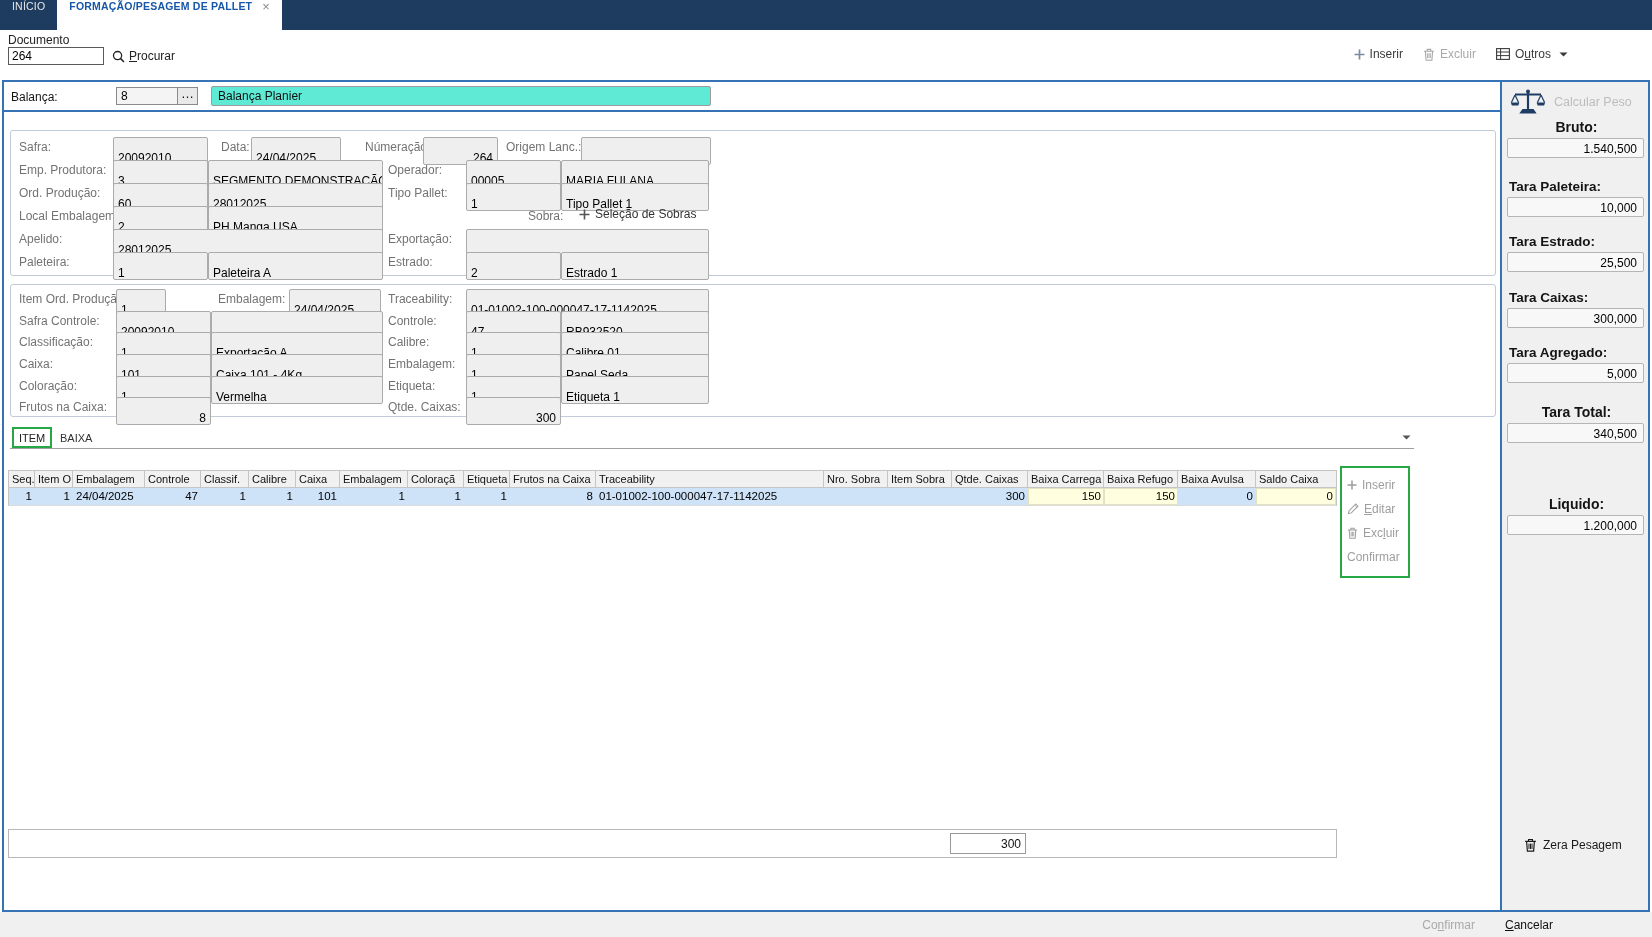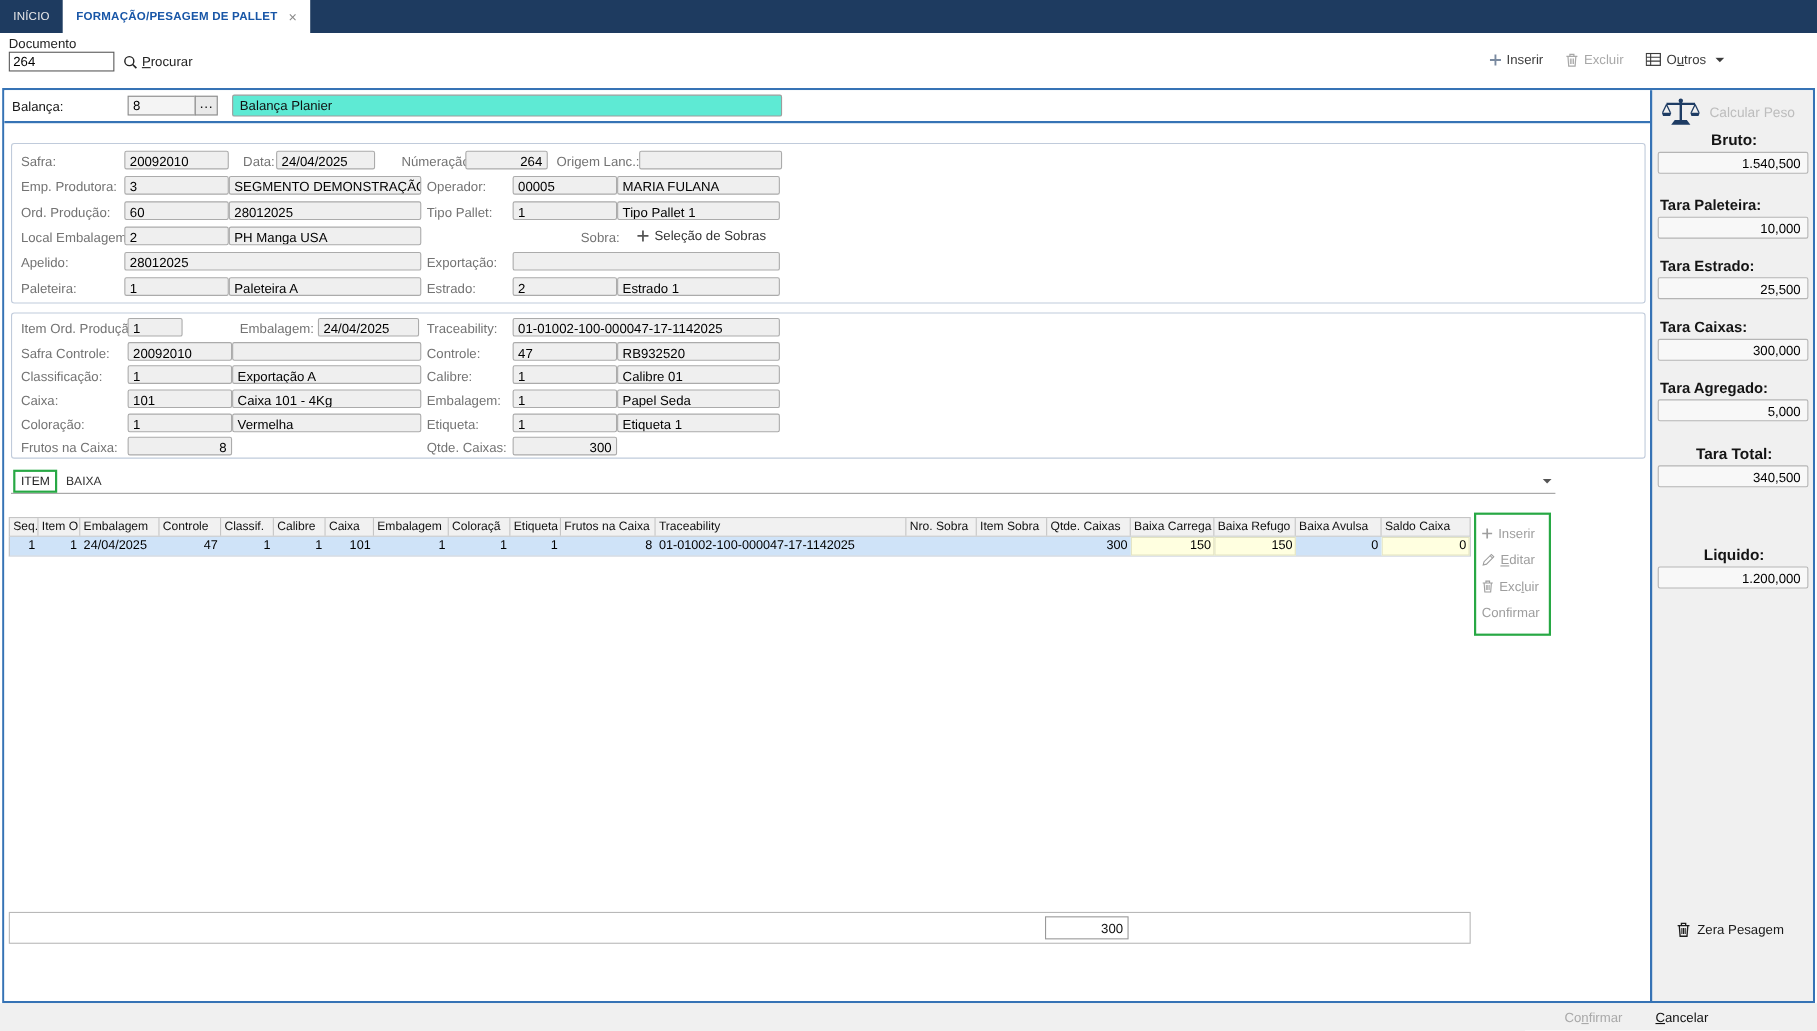--- a/index.html
+++ b/index.html
@@ -3,21 +3,21 @@
 <meta charset="utf-8">
 <style>
   * { margin:0; padding:0; box-sizing:border-box; }
   html,body { width:1652px; height:937px; overflow:hidden; }
   body { font-family:"Liberation Sans","DejaVu Sans",sans-serif; font-size:12px; background:#fff; position:relative; color:#111; }
   svg { display:block; }
   .u { text-decoration:underline; }
 
   
   .tabbar { position:absolute; top:0; left:0; width:100%; height:30px; background:#1e3b60; display:flex; align-items:stretch; }
-  .wtab { display:flex; align-items:center; padding:0 12px; color:#e9e9e9; font-size:10.5px; letter-spacing:.2px; cursor:default; }
+  .wtab { display:flex; padding:0 12px; color:#e9e9e9; font-size:10.5px; letter-spacing:.2px; cursor:default; }
   .wtab.active { background:#ffffff; color:#1856a7; font-weight:bold; }
   .wtab .close { margin-left:10px; color:#8a8a8a; font-weight:normal; font-size:13px; line-height:1; }
 
   
   .doc-label { position:absolute; left:8px; top:33px; color:#222; }
   .doc-input { position:absolute; left:8px; top:47px; width:96px; height:18px; border:1px solid #5a5a5a; font:12px "Liberation Sans",sans-serif; padding:0 3px; }
   .procurar { position:absolute; left:112px; top:49px; display:flex; align-items:center; gap:4px; color:#222; cursor:default; }
   .toolbar { position:absolute; top:47px; right:84px; display:flex; align-items:center; gap:20px; }
   .tbtn { display:flex; align-items:center; gap:5px; color:#3b3b3b; cursor:default; }
   .tbtn.disabled { color:#a8a8a8; }
@@ -33,21 +33,21 @@
   .blabel { position:absolute; left:7px; top:8px; color:#141414; }
   .bcode { position:absolute; left:112px; top:5px; width:62px; height:18px; border:1px solid #8a8a8a; background:#f4f4f4; font:12px "Liberation Sans",sans-serif; padding:0 4px; }
   .bdots { position:absolute; left:173px; top:5px; width:21px; height:18px; border:1px solid #8a8a8a; background:#e9e9e9; text-align:center; line-height:12px; font-size:13px; cursor:default; }
   .bname { position:absolute; left:207px; top:4px; width:500px; height:20px; background:#5eead4; border:1px solid #9c9c9c; border-radius:2px; padding:2px 6px; overflow:hidden; white-space:nowrap; }
 
   
   .sec { position:absolute; border:1px solid #c0cbdb; border-radius:3px; background:#fff; }
   #sec1 { left:6px; top:48px;  width:1486px; height:146px; }
   #sec2 { left:6px; top:202px; width:1486px; height:133px; }
   .lbl { position:absolute; color:#737373; white-space:nowrap; }
-  .fld { position:absolute; height:17px; background:#efefef; border:1px solid #ababab; border-radius:2px; padding:2px 4px; color:#000; overflow:hidden; white-space:nowrap; }
+  .fld { position:absolute; height:17px; background:#efefef; border:1px solid #ababab; border-radius:2px; padding:13px 4px; color:#000; overflow:hidden; white-space:nowrap; }
   .fld.num { text-align:right; }
   .sobra-btn { position:absolute; display:flex; align-items:center; gap:5px; color:#333; cursor:default; }
 
   
   .tabstrip { position:absolute; left:6px; top:344px; width:1404px; height:23px; border-bottom:1px solid #a0a0a0; }
   .dtab-item { position:absolute; left:2px; top:1px; height:21px; border:2px solid #27a844; background:#fff; padding:3px 5px 0; font-size:11px; color:#222; cursor:default; }
   .dtab-baixa { position:absolute; left:50px; top:6px; font-size:11px; color:#333; cursor:default; }
   .strip-caret { position:absolute; right:3px; top:9px; color:#555; }
 
   

